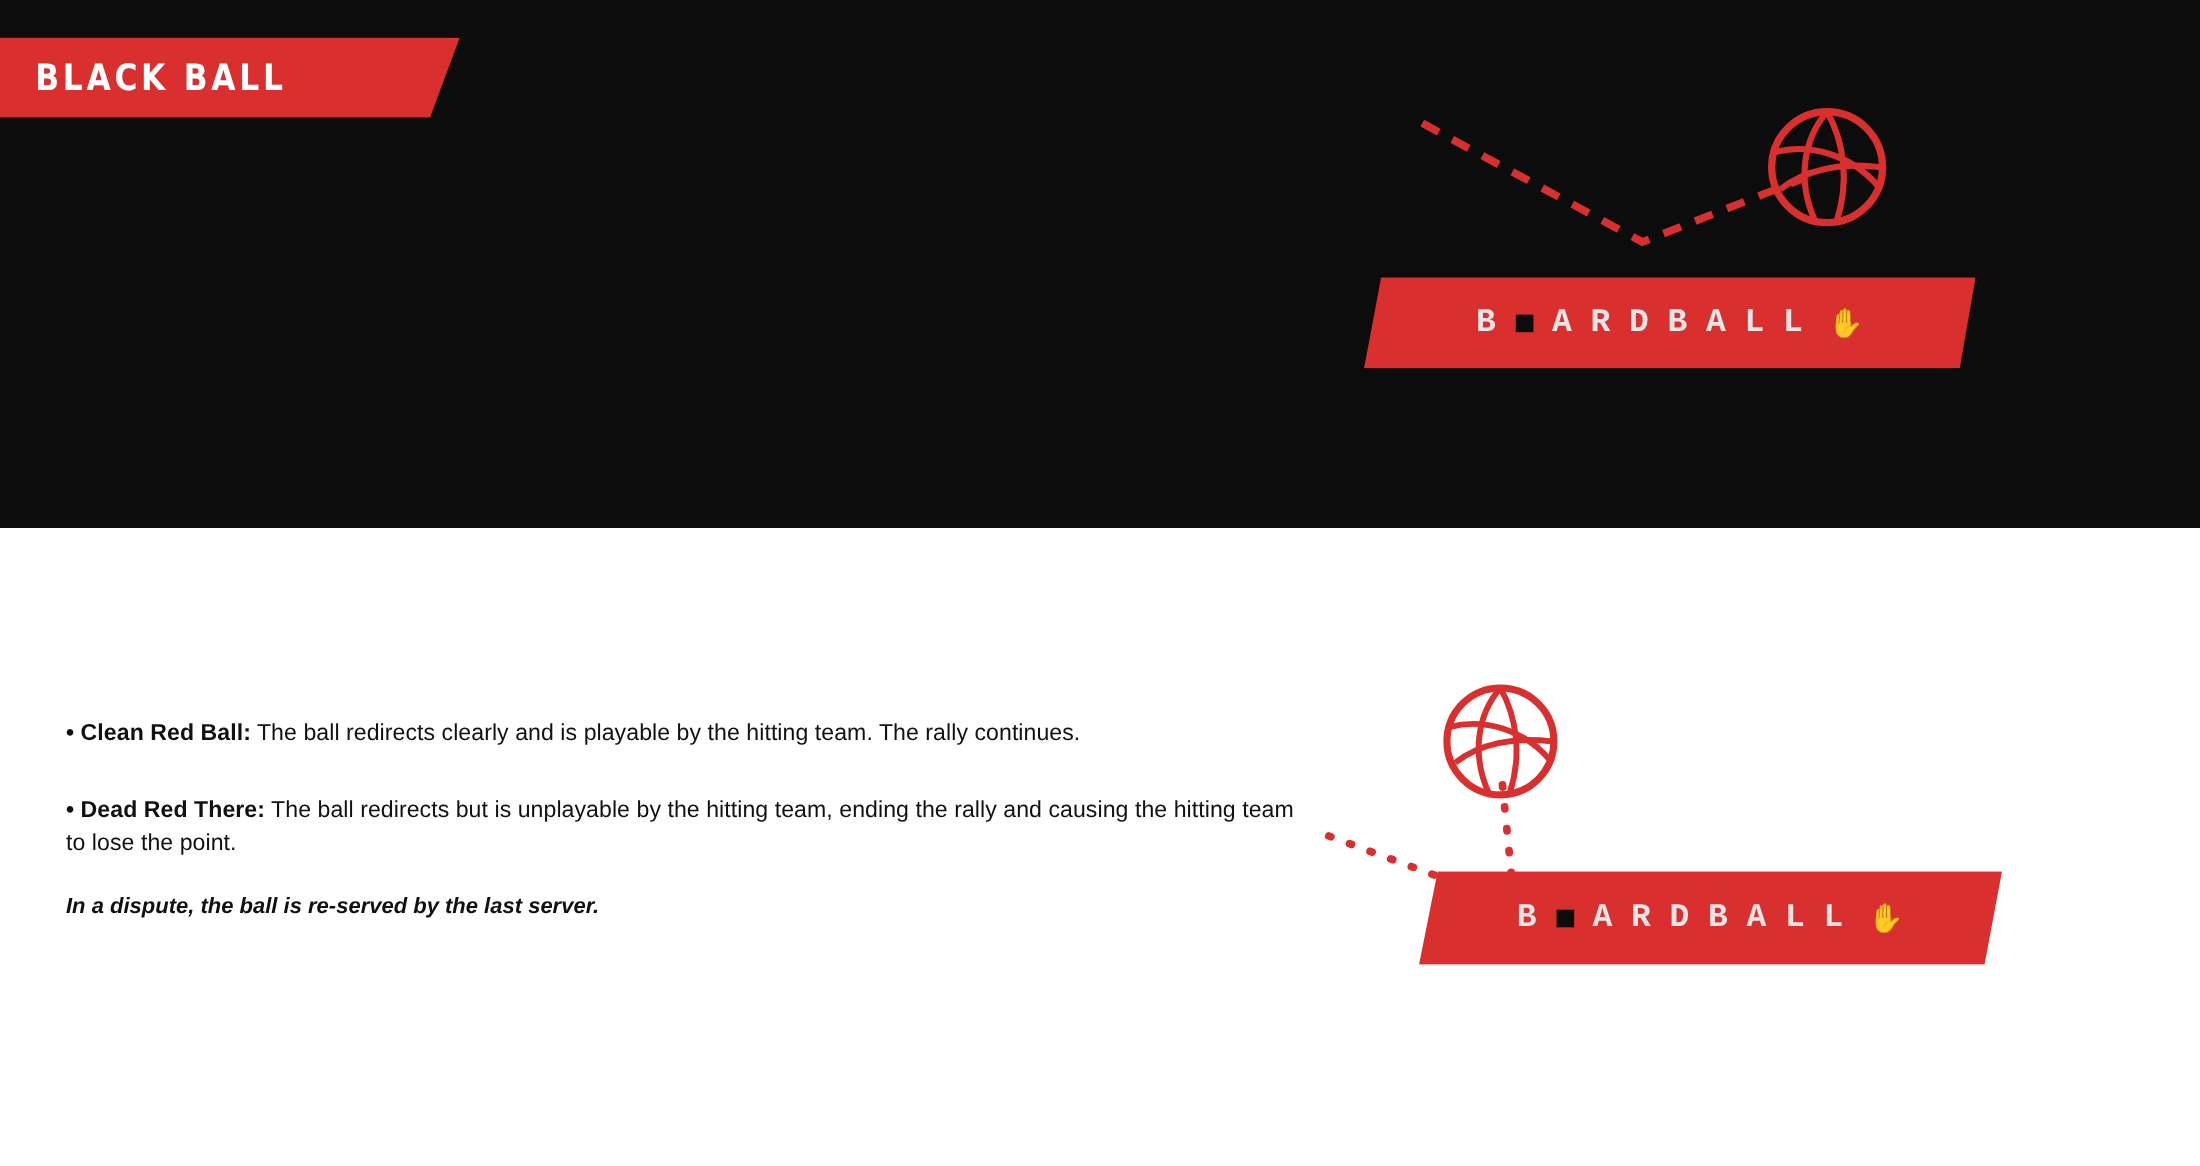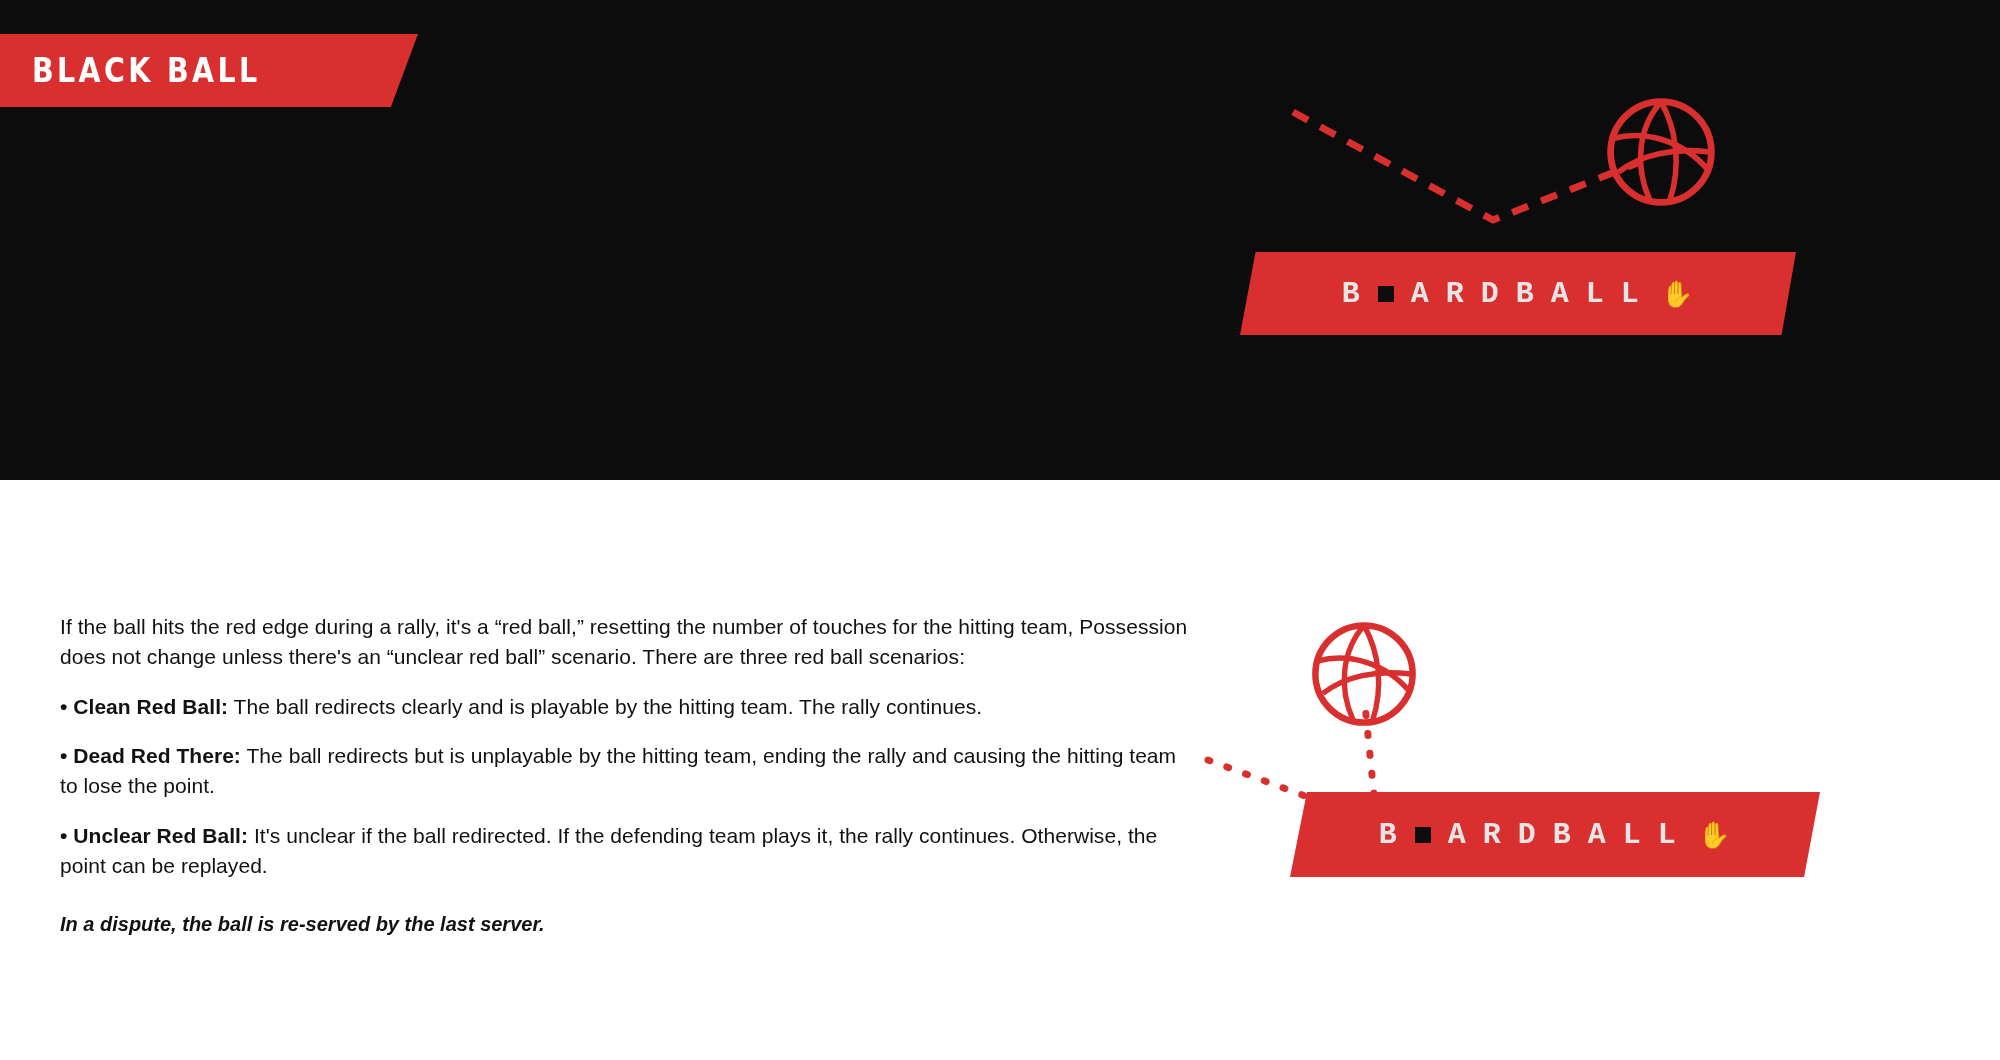--- a/index.html
+++ b/index.html
@@ -90,21 +90,21 @@
     color: #111111;
   }
   .red-copy .intro {
     font-size: 21px;
     line-height: 1.42;
     letter-spacing: 0.05px;
   }
   .red-copy .bullet {
     font-size: 21px;
     line-height: 1.42;
-    margin-top: 20px;
+    margin-top: 40px;
     letter-spacing: 0.05px;
   }
   .red-copy .bullet b { font-weight: bold; }
   .red-copy .note {
     font-size: 20px;
     font-style: italic;
     font-weight: bold;
     margin-top: 32px;
   }
 
@@ -199,33 +199,29 @@
         </span>
       </div>
     </div>
   </div>
 
   <div class="section-white">
   </div>
 
 
   <div class="red-copy">
-    <p class="intro">If the ball hits the red edge during a rally, it's a “red ball,” resetting the number of touches for the hitting team, Possession does not change unless there's an “unclear red ball” scenario. There are three red ball scenarios:</p>
 
     <p class="bullet">
       <b>• Clean Red Ball:</b><span> The ball redirects clearly and is playable by the hitting team. The rally continues.</span>
     </p>
 
     <p class="bullet">
       <b>• Dead Red There:</b><span> The ball redirects but is unplayable by the hitting team, ending the rally and causing the hitting team to lose the point.</span>
     </p>
 
-    <p class="bullet">
-      <b>• Unclear Red Ball:</b><span> It's unclear if the ball redirected. If the defending team plays it, the rally continues. Otherwise, the point can be replayed.</span>
-    </p>
 
     <p class="note">In a dispute, the ball is re-served by the last server.</p>
   </div>
 
   <div class="gfx-red">
 
     <svg width="790" height="270" style="position:absolute;left:0;top:0;">
       <polyline points="28,140 190,200" fill="none" stroke="#d9302f" stroke-width="7" stroke-dasharray="2 18" stroke-linecap="round"></polyline>
       <polyline points="196,195 185,85" fill="none" stroke="#d9302f" stroke-width="7" stroke-dasharray="2 18" stroke-linecap="round"></polyline>
     </svg>

